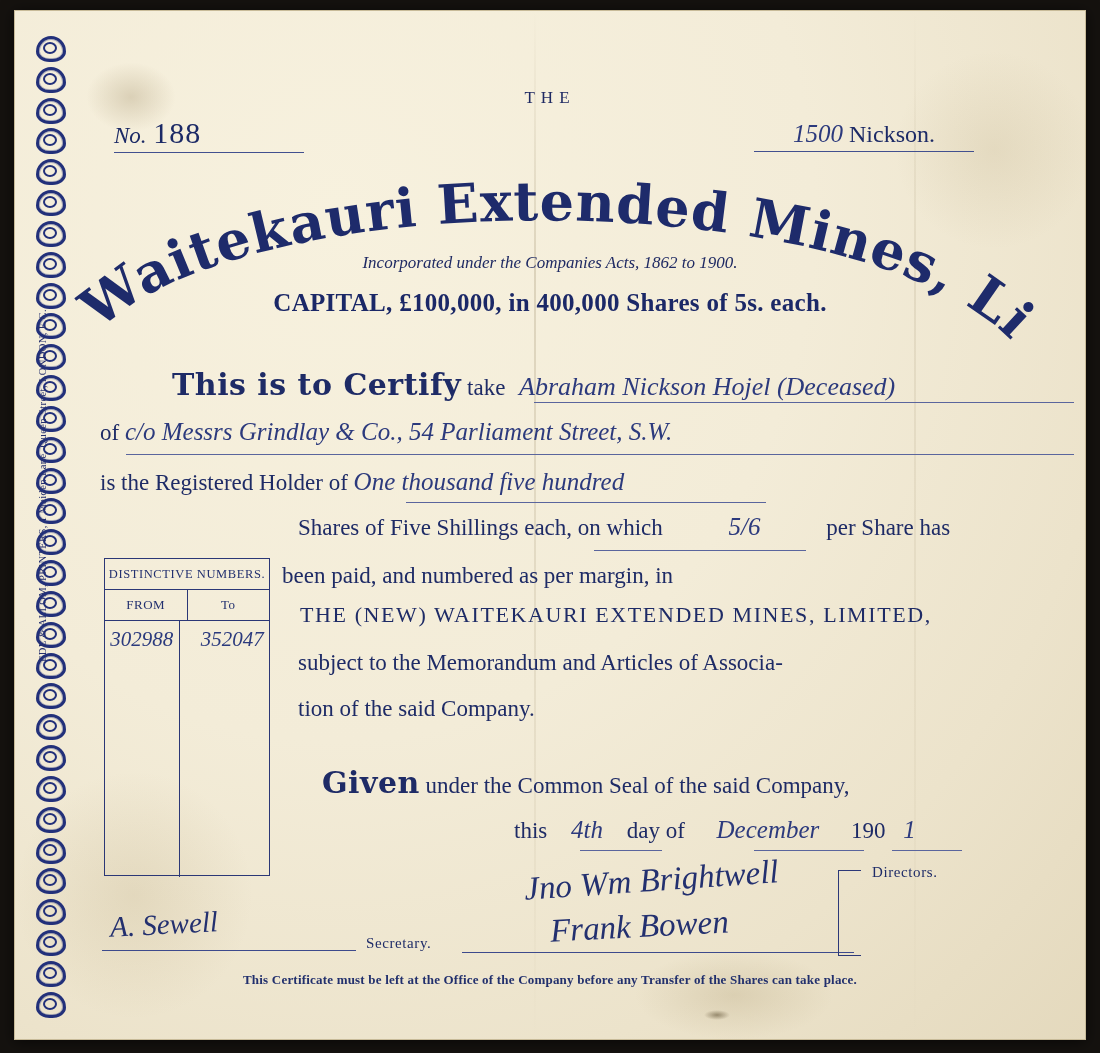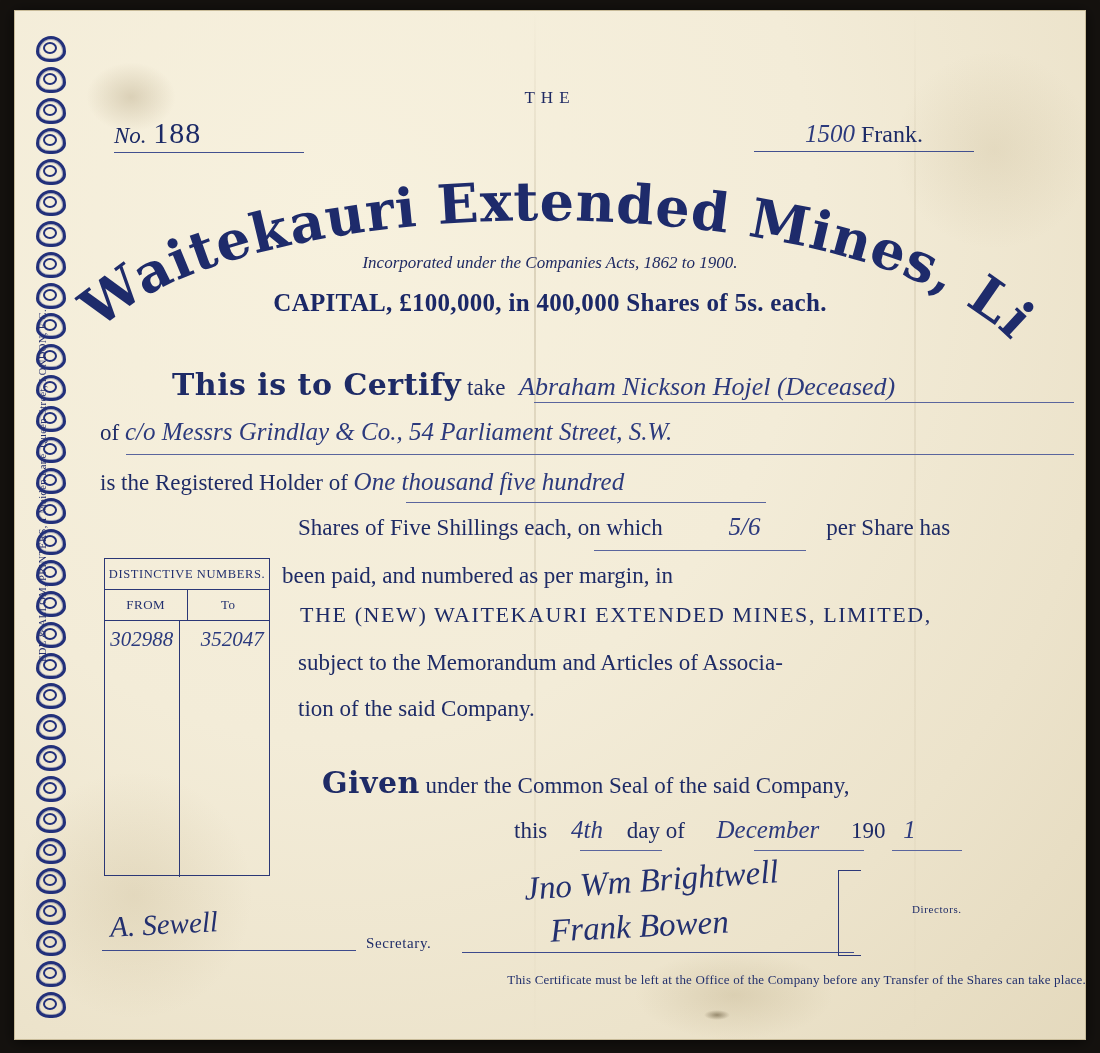--- a/index.html
+++ b/index.html
@@ -301,31 +301,31 @@
     position: absolute;
     left: 824px;
     top: 860px;
     width: 22px;
     height: 84px;
     border-left: 1.6px solid #2c3878;
     border-top: 1.6px solid #2c3878;
     border-bottom: 1.6px solid #2c3878;
     border-radius: 0 0 0 0;
   }
-  #dir-label { position: absolute; left: 858px; top: 893px; font-size: 11px; letter-spacing: 0.6px; color: #1f2c68; margin-left: 40px; }
+  #dir-label { position: absolute; left: 858px; top: 854px; font-size: 15px; letter-spacing: 0.6px; color: #1f2c68; }
 
   #dir-rule { position: absolute; left: 448px; top: 942px; width: 392px; border-bottom: 1.4px solid #3d4a8c; }
 
   #footnote {
     position: absolute;
     left: 0; right: 0;
     top: 962px;
-    text-align: right;
+    text-align: center;
     font-size: 13px;
-    font-weight: normal;
+    font-weight: bold;
     letter-spacing: 0.2px;
     color: #22306d;
   }
 
   
   #pencil-mark {
     position: absolute;
     left: 690px;
     top: 1000px;
     width: 26px;
@@ -386,21 +386,21 @@
 
     <div id="the-word">THE</div>
 
     <div id="cert-number">
       <span class="no-prefix">No.</span>
       <span class="no-value">188</span>
     </div>
 
     <div id="shares-count">
       <span class="hand">1500</span>
-      <span>Frank.</span>
+      <span>Nickson.</span>
     </div>
 
     <div id="company-arch">
       <svg viewBox="0 0 1072 250" preserveAspectRatio="none">
         <defs>
           <path id="archpath" d="M 70,245 C 180,70 880,70 1010,250" fill="none"></path>
         </defs>
         <text text-anchor="middle">
           <textPath href="#archpath" startOffset="50%" id="arch-textpath">(New) Waitekauri Extended Mines, Limited.</textPath>
         </text>

